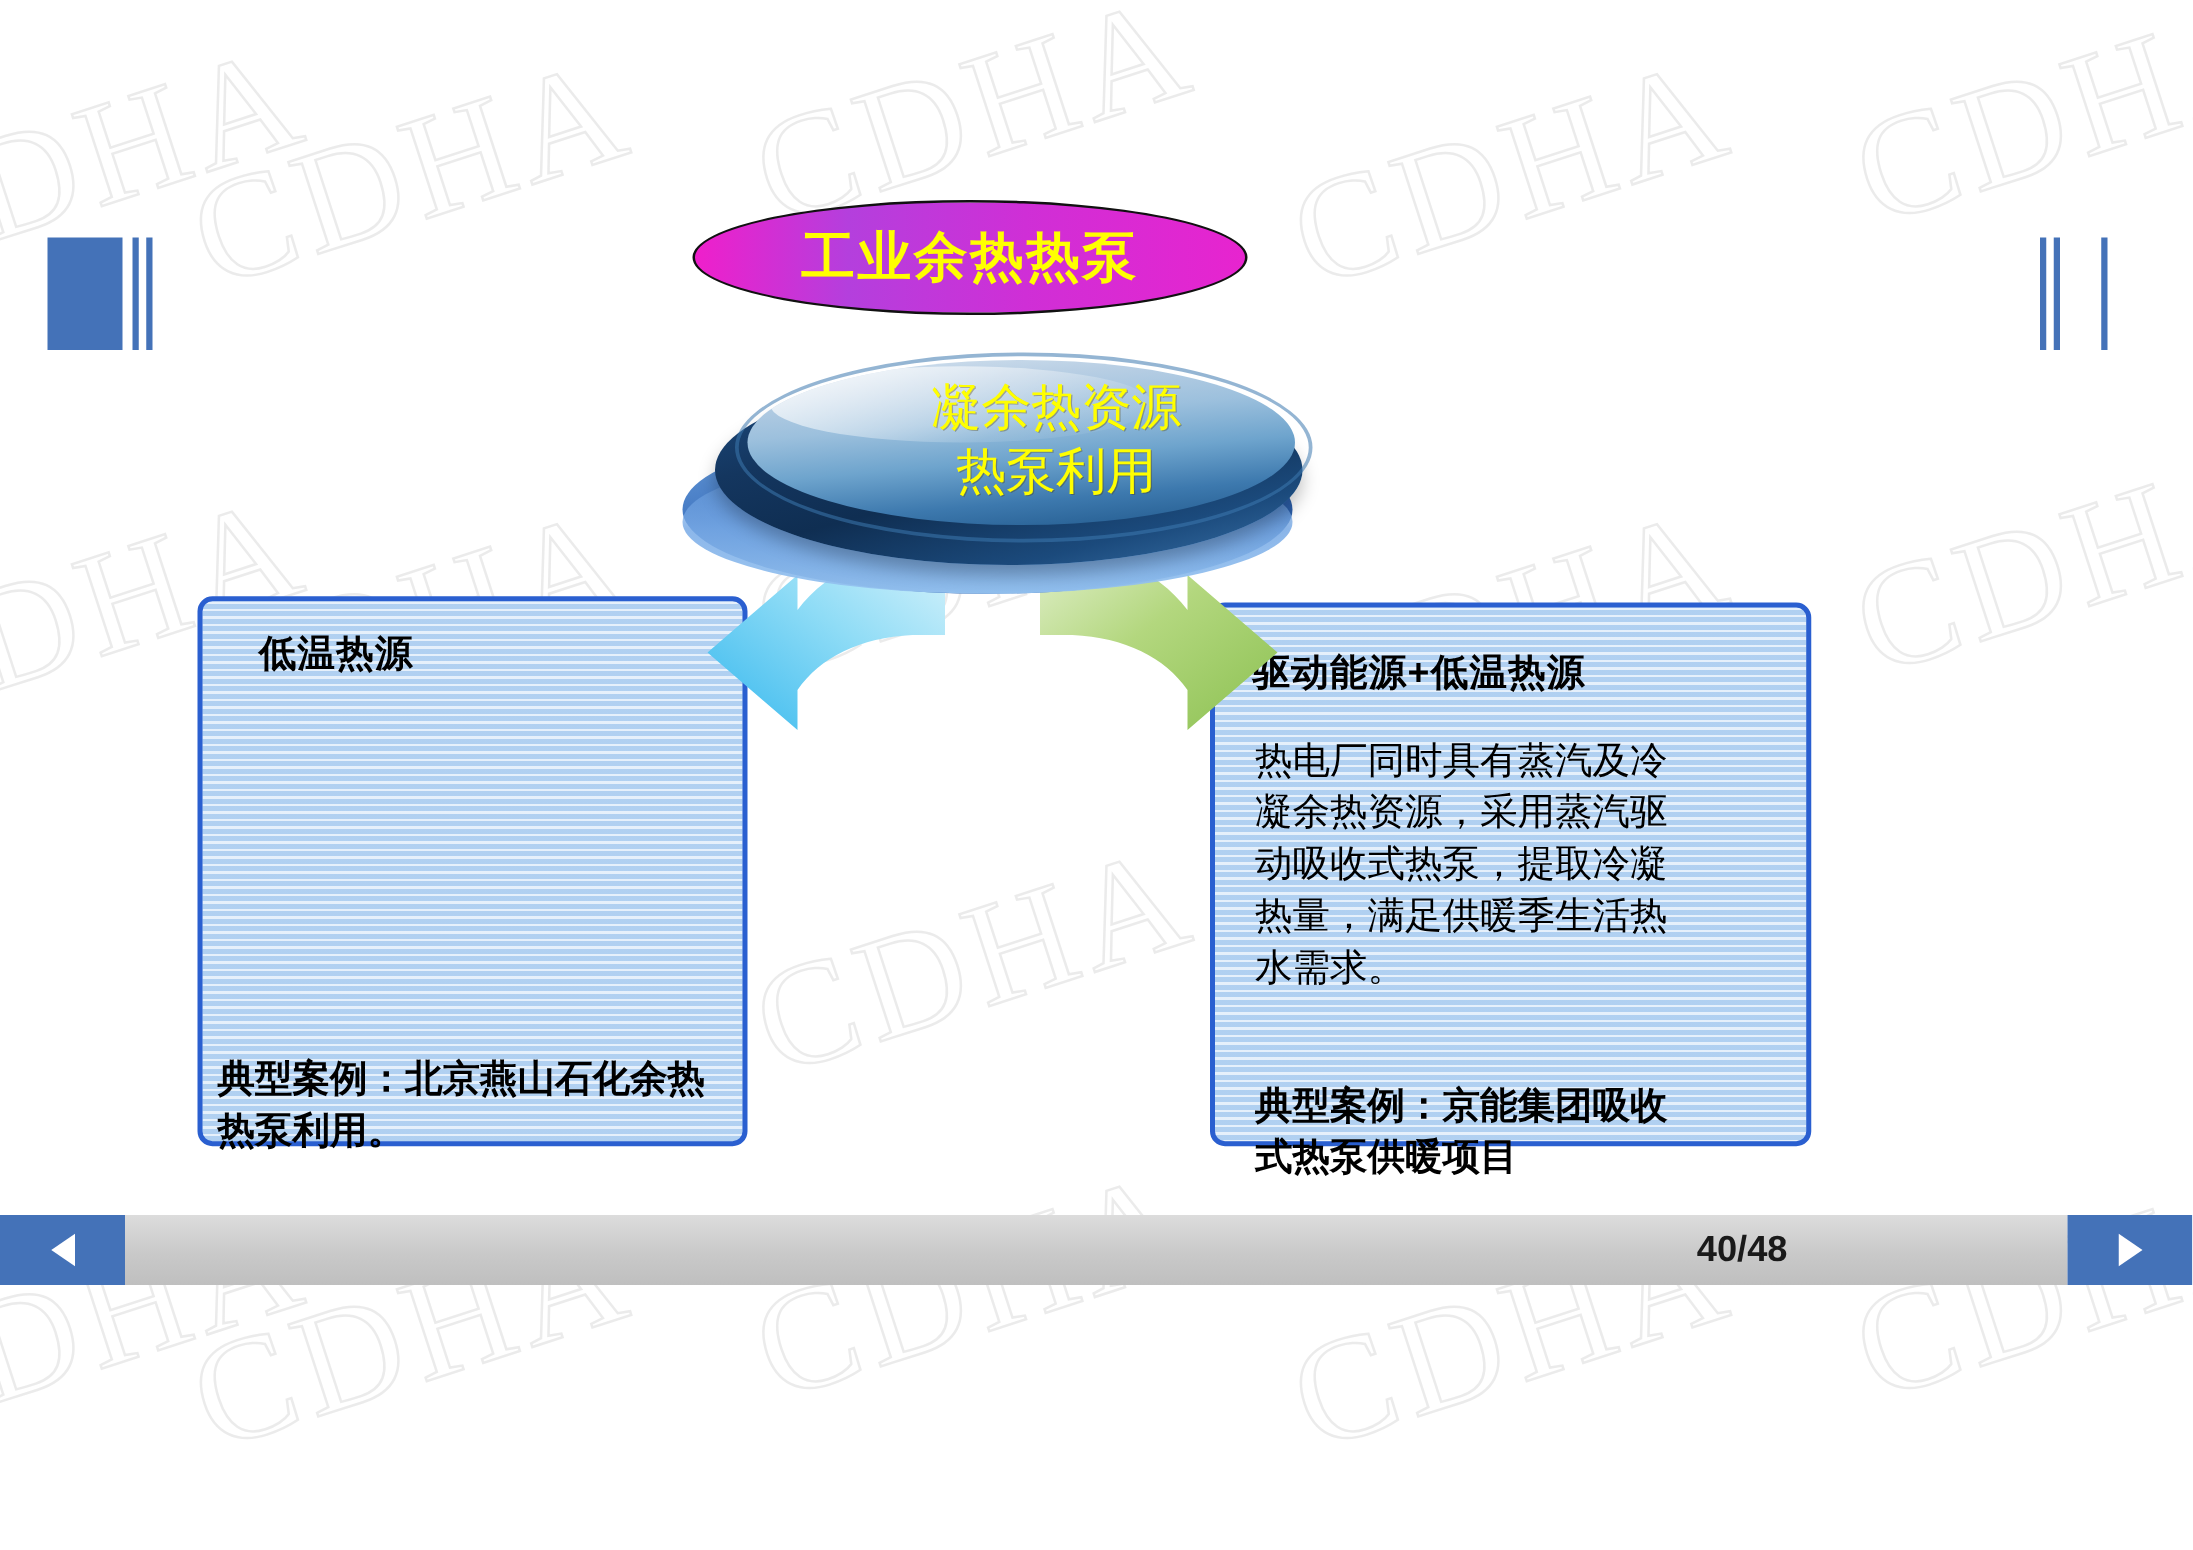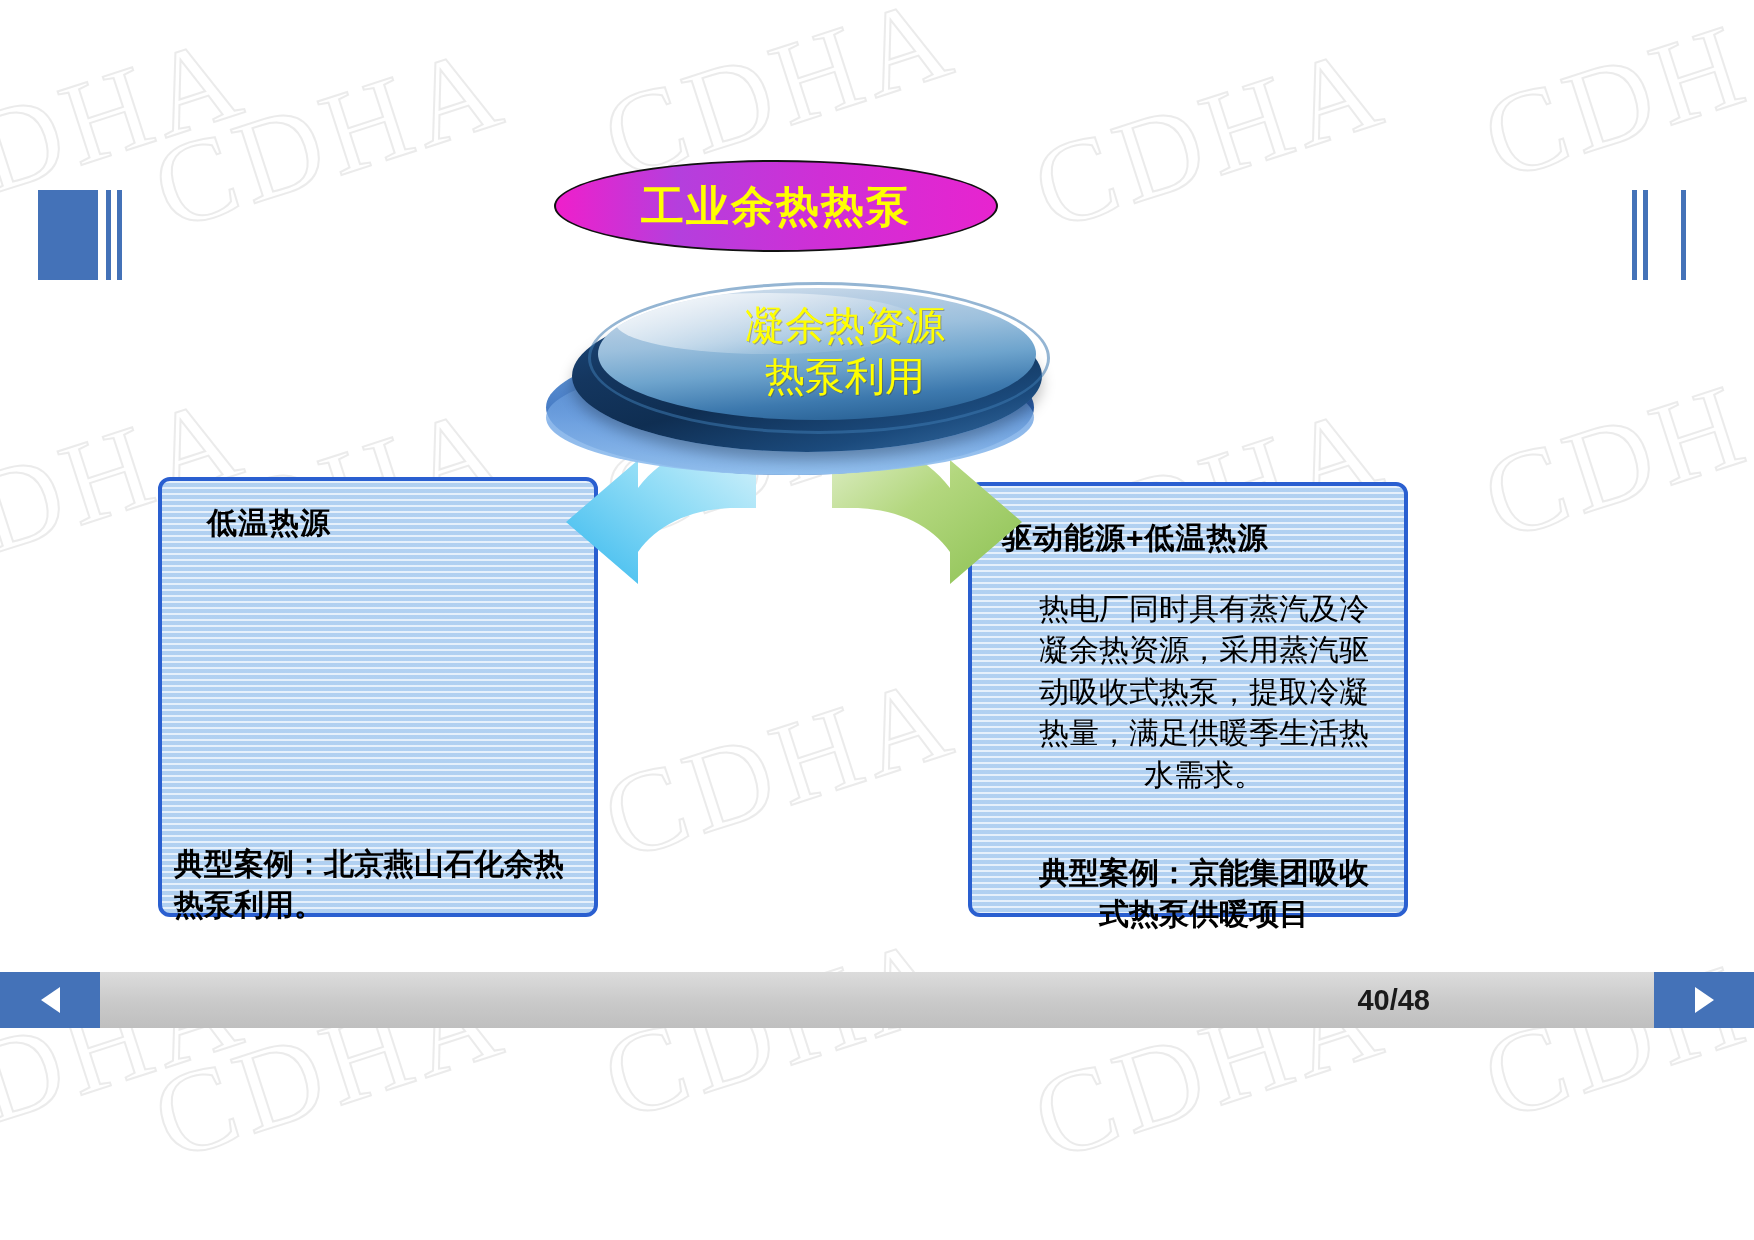--- a/index.html
+++ b/index.html
@@ -116,21 +116,21 @@
         180deg,
         rgba(255,255,255,.62) 0px,
         rgba(255,255,255,.62) 2px,
         rgba(150,190,232,.30) 2px,
         rgba(150,190,232,.30) 6px);
     box-sizing:border-box;
     z-index:7;
     overflow:visible;
   }
   .tbox-left{left:158px;top:477px;width:440px;height:440px;}
-  .tbox-right{left:968px;top:482px;width:440px;height:435px;text-align:center;}
+  .tbox-right{left:968px;top:482px;width:481px;height:435px;}
 
   .tbox .heading{
     position:absolute;
     font-family:"Liberation Sans","DejaVu Sans",sans-serif;
     font-weight:bold;
     font-size:30px;
     color:#000;
     white-space:nowrap;
     letter-spacing:1px;
   }
@@ -153,21 +153,21 @@
     position:absolute;
     font-family:"Liberation Serif","DejaVu Serif",serif;
     font-weight:bold;
     font-size:30px;
     color:#000;
     line-height:1.38;
     white-space:pre-line;
     margin-top:44px;
   }
   .tbox-left .example{left:12px;top:318px;width:450px;}
-  .tbox-right .example{left:32px;top:322px;width:400px;}
+  .tbox-right .example{left:32px;top:334px;width:400px;}
 
   
   .navbar{
     position:absolute;left:0;bottom:212px;width:1754px;height:56px;z-index:20;text-align:center;
   }
   .nav-track{
     position:absolute;left:100px;top:0;width:1554px;height:56px;
     background:linear-gradient(180deg,#dcdcdc 0%,#c9c9c9 55%,#bfbfbf 100%);
   }
   .nav-btn{

